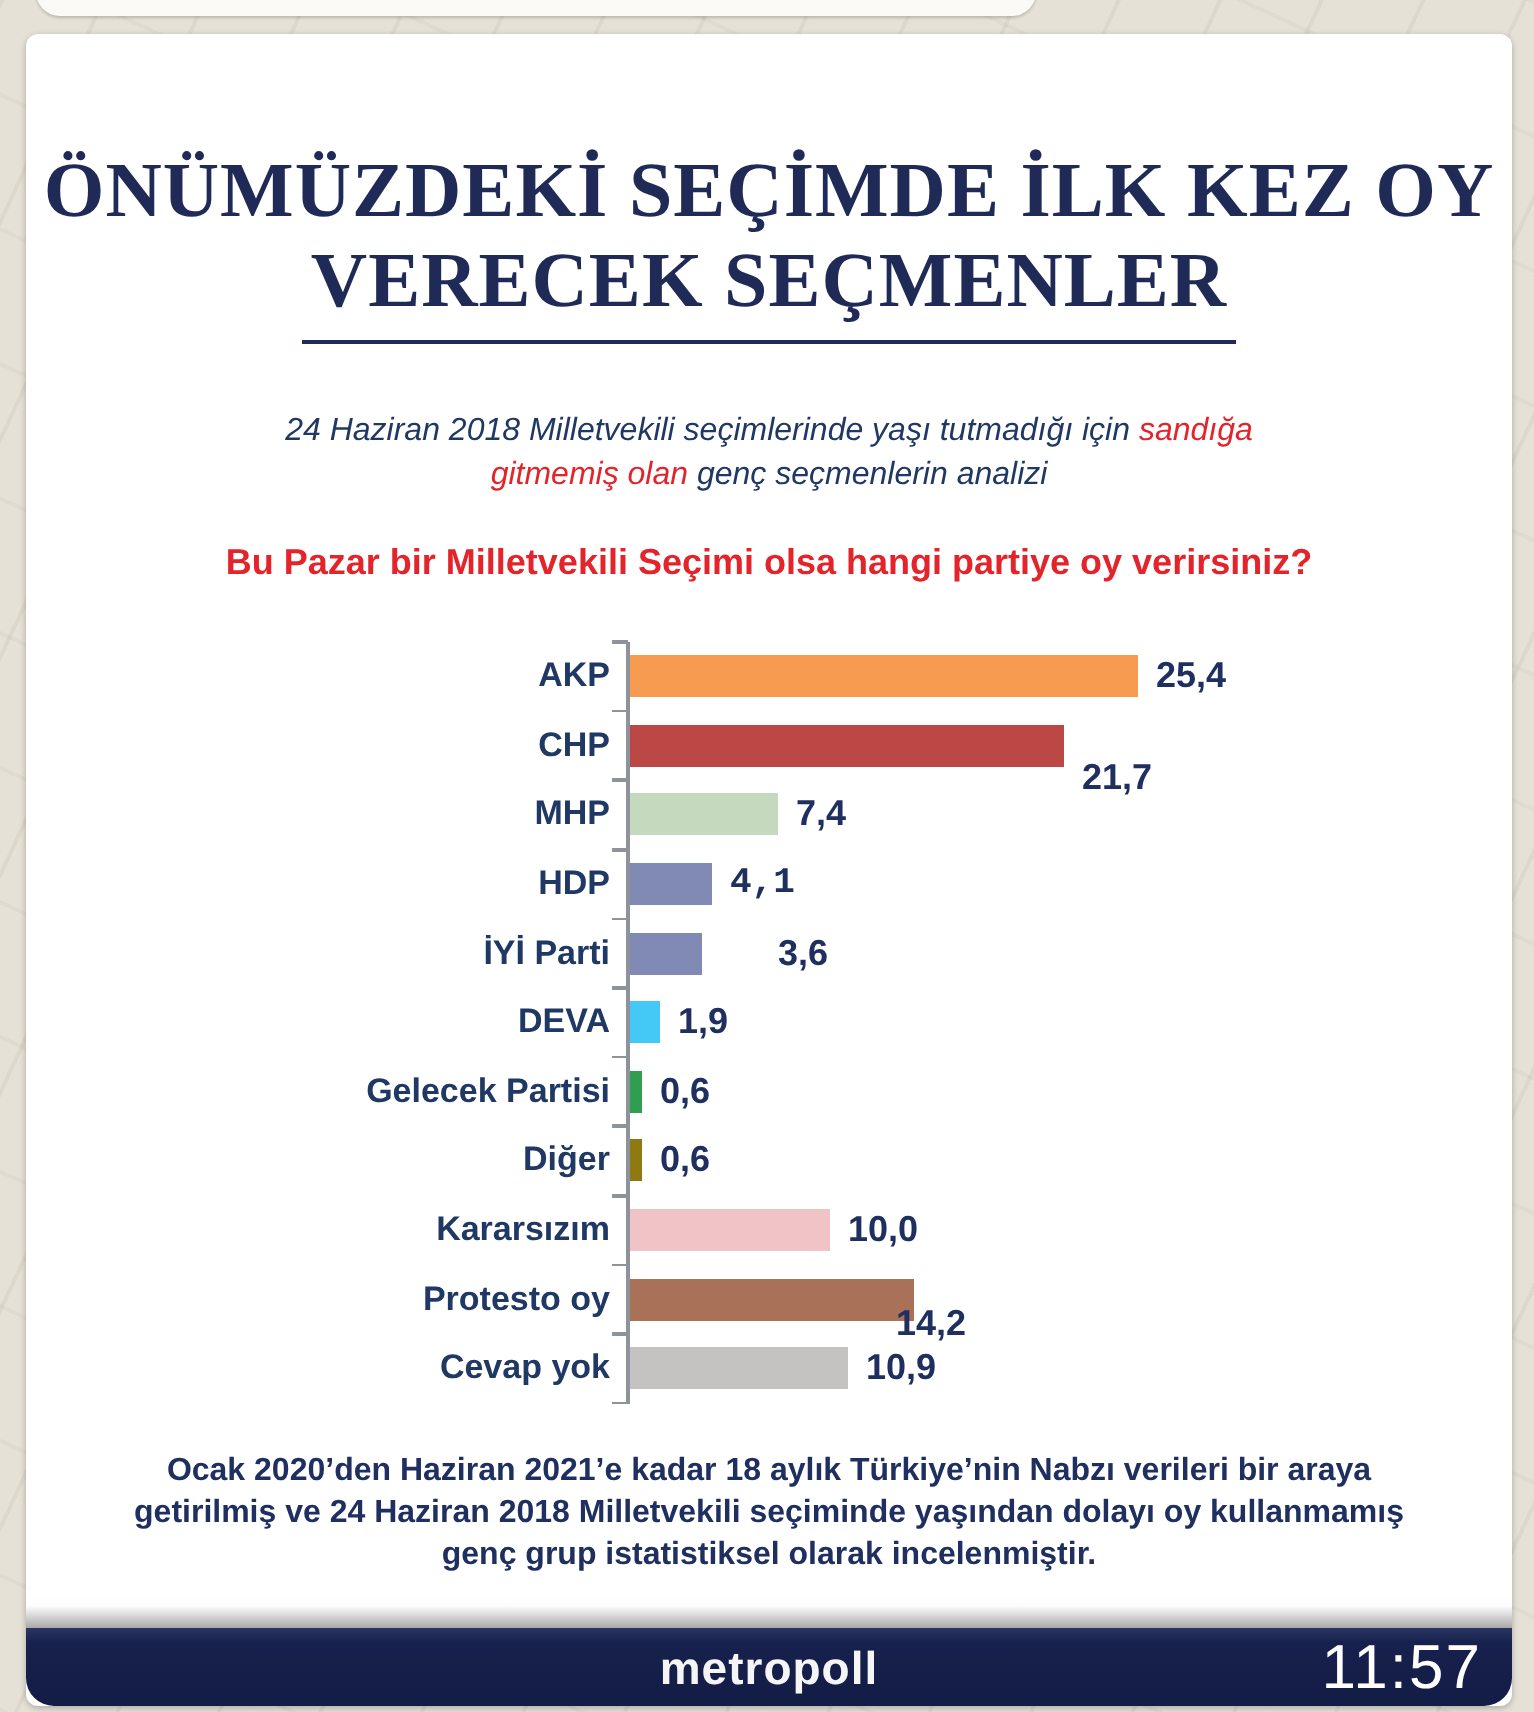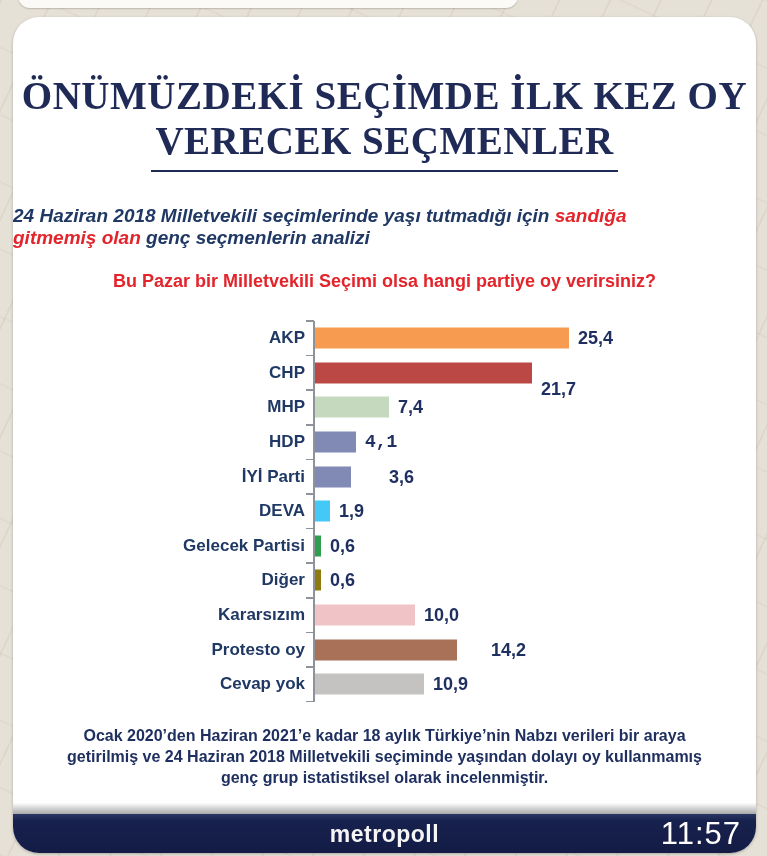--- a/index.html
+++ b/index.html
@@ -24,45 +24,45 @@
     width: 500px; height: 22px;
     background: #fbfaf7;
     border-radius: 0 0 12px 12px;
     box-shadow: 0 1px 1.5px rgba(0,0,0,0.18);
   }
   .card {
     position: absolute;
     left: 13px; top: 17px;
     width: 743px; height: 836px;
     background: #ffffff;
-    border-radius: 26px;
+    border-radius: 6px;
     box-shadow: 0 1px 3px rgba(0,0,0,0.25);
     overflow: hidden;
   }
   .title-block {
     position: absolute; top: 56px; left: 0; width: 100%;
     text-align: center;
     font-family: "Liberation Serif", serif;
     font-weight: 700;
     color: #1f2a56;
     font-size: 39px;
     line-height: 45px;
     letter-spacing: 0.5px;
   }
   .title-line2 {
     display: inline-block;
     border-bottom: 2.5px solid #1f2a56;
     padding: 0 4px 7px 4px;
   }
   .subtitle {
     position: absolute; top: 188px; left: 0; width: 100%;
-    text-align: left;
+    text-align: center;
     font-style: italic;
-    font-weight: 700;
-    font-size: 19px;
+    font-weight: 400;
+    font-size: 16px;
     line-height: 22px;
     color: #1f3864;
   }
   .subtitle .red { color: #e3242b; }
   .question {
     position: absolute; top: 254px; left: 0; width: 100%;
     text-align: center;
     font-weight: 700;
     font-size: 18px;
     color: #e3242b;
@@ -198,21 +198,21 @@
         <div class="bar-value" style="left: 317px;">0,6</div>
       </div>
       <div class="chart-row" style="top: 276.8px;">
         <div class="cat-label">Kararsızım</div>
         <div class="bar" style="width: 100px; background: rgb(240, 195, 198);"></div>
         <div class="bar-value" style="left: 411px;">10,0</div>
       </div>
       <div class="chart-row" style="top: 311.4px;">
         <div class="cat-label">Protesto oy</div>
         <div class="bar" style="width: 142px; background: rgb(169, 114, 88);"></div>
-        <div class="bar-value" style="left: 478px;">14,2</div>
+        <div class="bar-value" style="left: 435px; margin-top: 12px;">14,2</div>
       </div>
       <div class="chart-row" style="top: 346px;">
         <div class="cat-label">Cevap yok</div>
         <div class="bar" style="width: 109px; background: rgb(196, 195, 193);"></div>
         <div class="bar-value" style="left: 420px;">10,9</div>
       </div>
       <div class="tick" style="top: -0.8px;"></div>
       <div class="tick" style="top: 33.8px;"></div>
       <div class="tick" style="top: 68.4px;"></div>
       <div class="tick" style="top: 103px;"></div>

